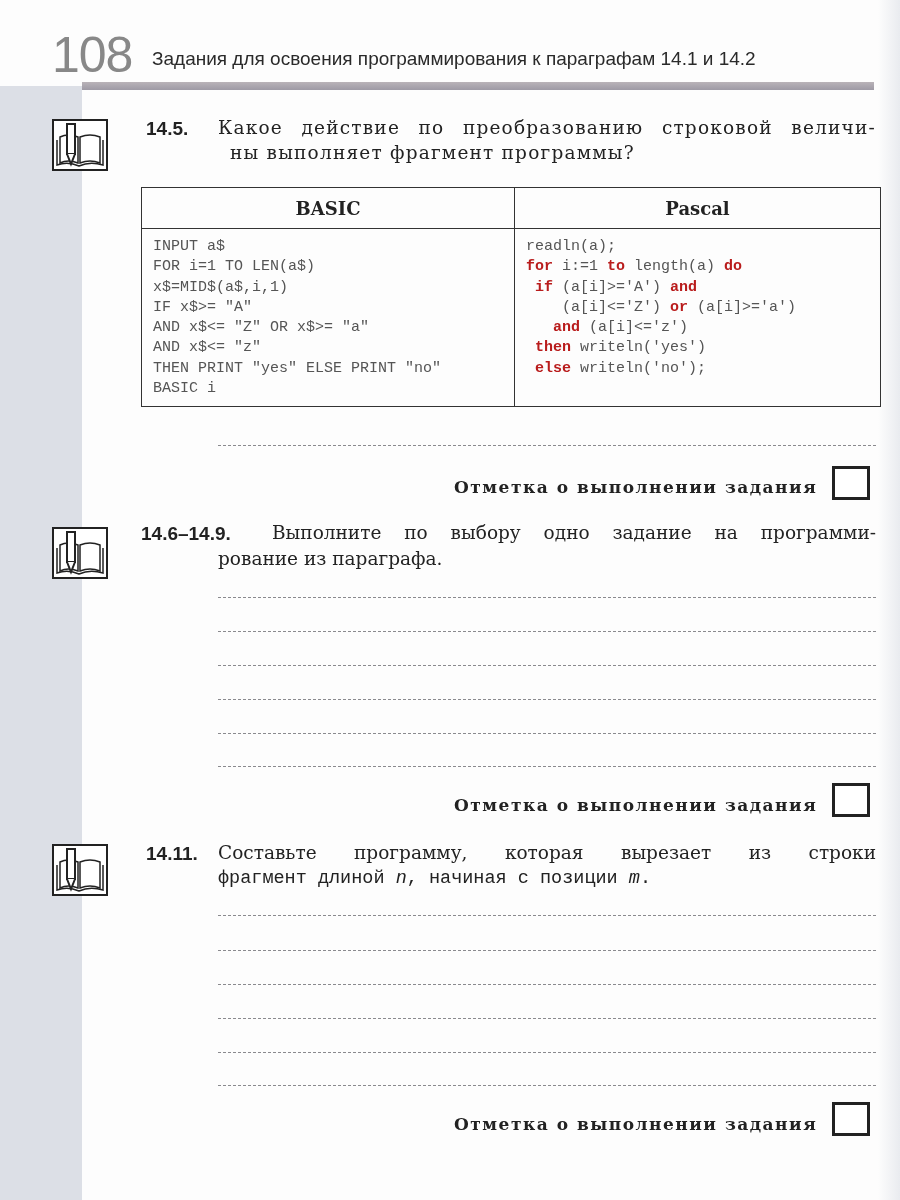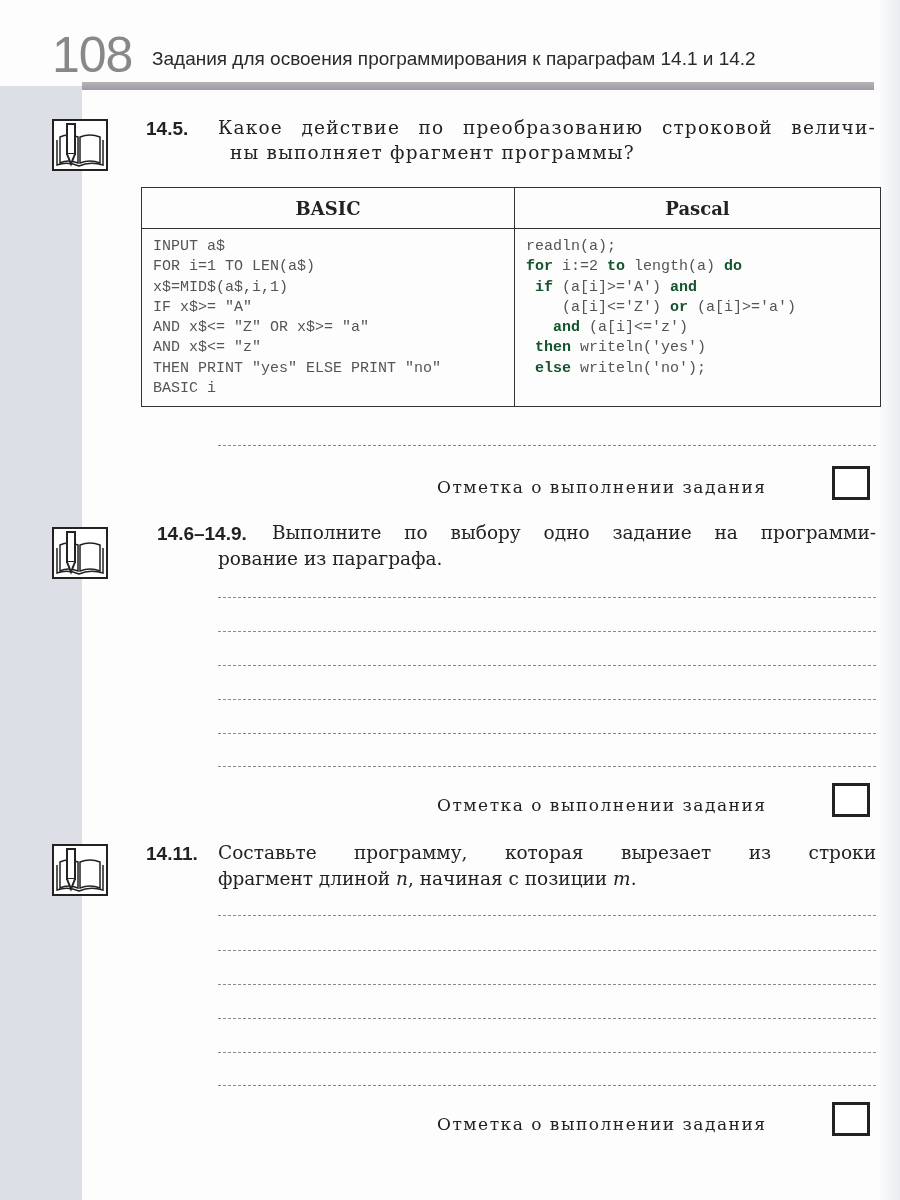--- a/index.html
+++ b/index.html
@@ -57,28 +57,29 @@
   }
   .code-table td {
     vertical-align: top; padding: 8px 10px 0 11px;
     border-right: 1.5px solid #333;
   }
   .code-table th:last-child, .code-table td:last-child { border-right: none; }
   .code-line {
     font-family: "Liberation Mono", monospace; font-size: 15px;
     line-height: 20.3px; white-space: pre; color: #555;
   }
-  .code-line b { color: #14532d; }
+  .code-line b { color: #b91c1c; }
   .dash-line {
     position: absolute; left: 218px; width: 658px; height: 0;
     border-top: 1.5px dashed #8a8a8e;
   }
   .mark-label {
-    position: absolute; left: 437px; font-size: 17px; letter-spacing: 1.5px;
+    position: absolute; left: 454px; font-size: 17px; letter-spacing: 1.5px;
     color: #222;
+    font-weight: bold;
   }
   .mark-box {
     position: absolute; left: 832px; width: 38px; height: 34px;
     border: 3px solid #222; box-sizing: border-box; background: #fff;
   }
   i.var { font-style: italic; }
 </style>
 </head>
 <body>
 
@@ -116,21 +117,21 @@
         <div class="code-line">FOR i=1 TO LEN(a$)</div>
         <div class="code-line">x$=MID$(a$,i,1)</div>
         <div class="code-line">IF x$&gt;= "A"</div>
         <div class="code-line">AND x$&lt;= "Z" OR x$&gt;= "a"</div>
         <div class="code-line">AND x$&lt;= "z"</div>
         <div class="code-line">THEN PRINT "yes" ELSE PRINT "no"</div>
         <div class="code-line">BASIC i</div>
       </td>
       <td>
         <div class="code-line"><span>readln(a);</span></div>
-        <div class="code-line"><b>for</b><span> i:=2 </span><b>to</b><span> length(a) </span><b>do</b></div>
+        <div class="code-line"><b>for</b><span> i:=1 </span><b>to</b><span> length(a) </span><b>do</b></div>
         <div class="code-line"><span> </span><b>if</b><span> (a[i]&gt;='A') </span><b>and</b></div>
         <div class="code-line"><span>    </span><span>(a[i]&lt;='Z') </span><b>or</b><span> (a[i]&gt;='a')</span></div>
         <div class="code-line"><span>   </span><b>and</b><span> (a[i]&lt;='z')</span></div>
         <div class="code-line"><span> </span><b>then</b><span> writeln('yes')</span></div>
         <div class="code-line"><span> </span><b>else</b><span> writeln('no');</span></div>
       </td>
     </tr>
   </tbody>
 </table>
 
@@ -140,21 +141,21 @@
 
 <div class="task-icon" style="left:52px; top:527px;">
   <svg width="52" height="48" viewBox="0 0 52 48">
     <path d="M6 16 Q14 12 24 16 L24 42 Q14 38 6 42 Z" fill="#fff" stroke="#222" stroke-width="1.5"></path>
     <path d="M26 16 Q36 12 46 16 L46 42 Q36 38 26 42 Z" fill="#fff" stroke="#222" stroke-width="1.5"></path>
     <path d="M3 19 L3 44 Q14 40 25 45 Q36 40 49 44 L49 19" fill="none" stroke="#222" stroke-width="1.5"></path>
     <rect x="13" y="3" width="8" height="30" fill="#fff" stroke="#222" stroke-width="2"></rect>
     <path d="M13 33 L17 43 L21 33" fill="#fff" stroke="#222" stroke-width="2"></path>
   </svg>
 </div>
-<div class="task-num" style="left:157px; top:523px; font-family:'Liberation Sans', sans-serif;">14.6–14.9.</div>
+<div class="task-num" style="left:141px; top:523px; font-family:'Liberation Sans', sans-serif;">14.6–14.9.</div>
 <div class="task-text justify" style="left:272px; top:520px; width:604px;">Выполните по выбору одно задание на программи-</div>
 <div class="task-text" style="left:218px; top:546px;">рование из параграфа.</div>
 
 <div class="dash-line" style="top:597px;"></div>
 <div class="dash-line" style="top:631px;"></div>
 <div class="dash-line" style="top:665px;"></div>
 <div class="dash-line" style="top:699px;"></div>
 <div class="dash-line" style="top:733px;"></div>
 <div class="dash-line" style="top:766px;"></div>
 <div class="mark-label" style="top:795px;">Отметка о выполнении задания</div>
@@ -164,21 +165,21 @@
   <svg width="52" height="48" viewBox="0 0 52 48">
     <path d="M6 16 Q14 12 24 16 L24 42 Q14 38 6 42 Z" fill="#fff" stroke="#222" stroke-width="1.5"></path>
     <path d="M26 16 Q36 12 46 16 L46 42 Q36 38 26 42 Z" fill="#fff" stroke="#222" stroke-width="1.5"></path>
     <path d="M3 19 L3 44 Q14 40 25 45 Q36 40 49 44 L49 19" fill="none" stroke="#222" stroke-width="1.5"></path>
     <rect x="13" y="3" width="8" height="30" fill="#fff" stroke="#222" stroke-width="2"></rect>
     <path d="M13 33 L17 43 L21 33" fill="#fff" stroke="#222" stroke-width="2"></path>
   </svg>
 </div>
 <div class="task-num" style="left:146px; top:843px;">14.11.</div>
 <div class="task-text justify" style="left:218px; top:840px; width:658px;">Составьте программу, которая вырезает из строки</div>
-<div class="task-text" style="left:218px; top:866px;"><span>фрагмент длиной </span><i class="var">n</i><span>, начиная с позиции </span><i class="var">m</i><span>.</span></div>
+<div class="task-text" style="left:218px; top:866px;font-family:Liberation Mono, monospace;"><span>фрагмент длиной </span><i class="var">n</i><span>, начиная с позиции </span><i class="var">m</i><span>.</span></div>
 
 <div class="dash-line" style="top:915px;"></div>
 <div class="dash-line" style="top:950px;"></div>
 <div class="dash-line" style="top:984px;"></div>
 <div class="dash-line" style="top:1018px;"></div>
 <div class="dash-line" style="top:1052px;"></div>
 <div class="dash-line" style="top:1085px;"></div>
 <div class="mark-label" style="top:1114px;">Отметка о выполнении задания</div>
 <div class="mark-box" style="top:1102px;"></div>
 

